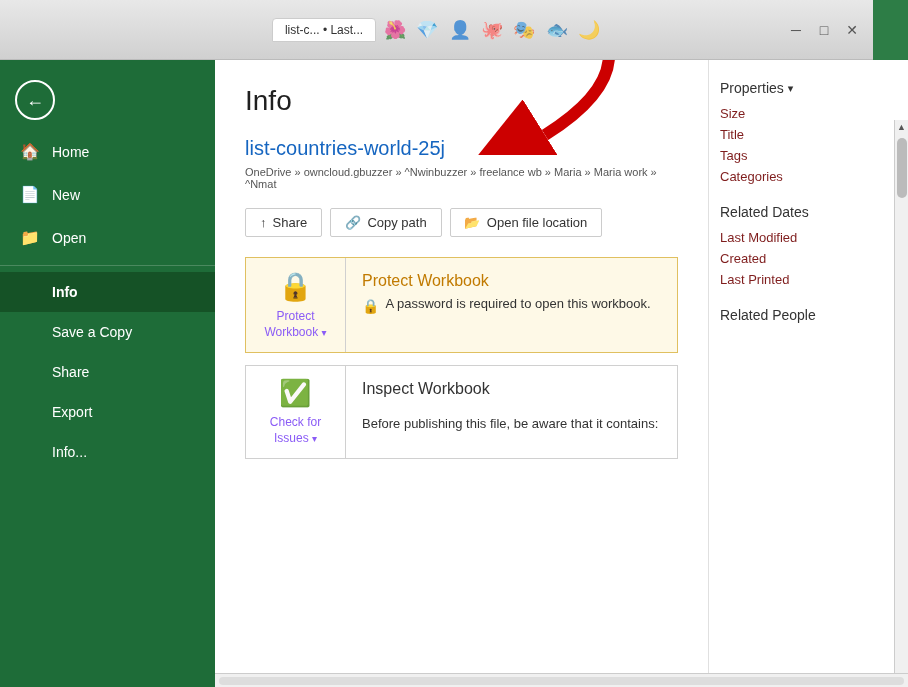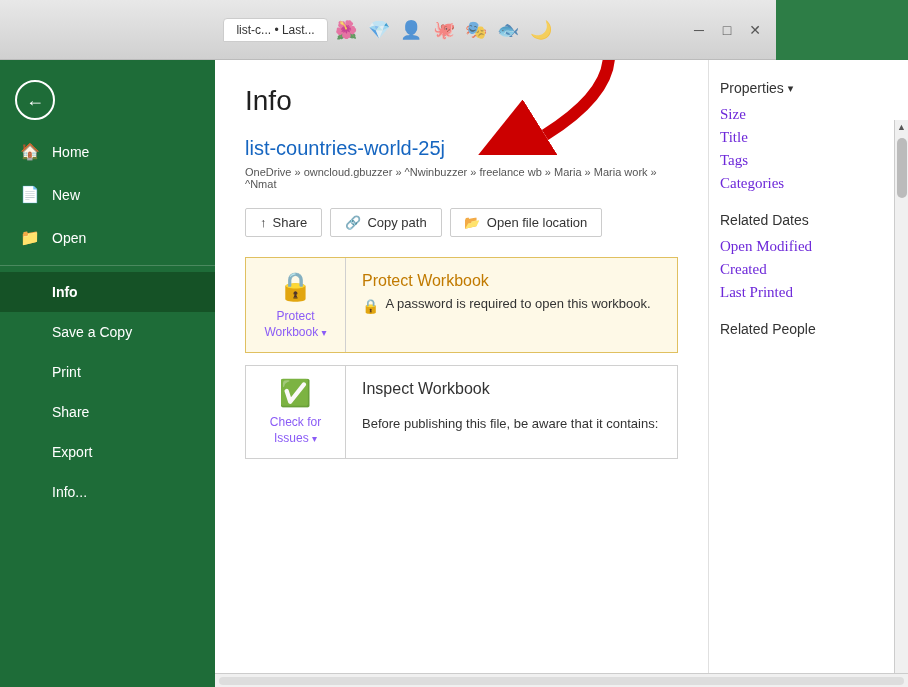--- a/index.html
+++ b/index.html
@@ -7,21 +7,21 @@
       width: 908px;
       height: 687px;
       overflow: hidden;
       font-family: 'Segoe UI', Arial, sans-serif;
       background: #2d7d46;
       position: relative;
     }
 
     
     .title-bar {
-      width: 776px;
+      width: 873px;
       height: 60px;
       background: linear-gradient(to bottom, #e8e8e8, #d0d0d0);
       display: flex;
       align-items: center;
       justify-content: center;
       position: relative;
       border-bottom: 1px solid #bbb;
     }
     .title-bar-center {
       display: flex;
@@ -300,25 +300,24 @@
       margin-bottom: 10px;
       display: flex;
       align-items: center;
       gap: 4px;
     }
     .props-section-title .chevron {
       font-size: 11px;
     }
 
     .props-item {
-      color: #6d28d9;
+      color: #7f1d1d;
       margin-bottom: 6px;
       cursor: pointer;
-      font-size: 15px;
-      font-family: Liberation Serif, serif;
+      font-size: 13px;
     }
 
     .section-gap {
       margin-top: 20px;
     }
 
     
     .main-content::-webkit-scrollbar {
       width: 8px;
     }
@@ -429,24 +428,20 @@
 
     <hr class="sidebar-divider">
 
     <div class="sidebar-item active">
       <span class="icon"></span>
       <span>Info</span>
     </div>
     <div class="sidebar-item">
       <span class="icon"></span>
       <span>Save a Copy</span>
-    </div>
-    <div class="sidebar-item">
-      <span class="icon"></span>
-      <span>Print</span>
     </div>
     <div class="sidebar-item">
       <span class="icon"></span>
       <span>Share</span>
     </div>
     <div class="sidebar-item">
       <span class="icon"></span>
       <span>Export</span>
     </div>
     <div class="sidebar-item">
@@ -530,21 +525,21 @@
           <span class="chevron">▾</span>
         </div>
 
         <div class="props-item">Size</div>
         <div class="props-item">Title</div>
         <div class="props-item">Tags</div>
         <div class="props-item">Categories</div>
 
         <div class="section-gap">
           <div class="props-section-title">Related Dates</div>
-          <div class="props-item">Open Modified</div>
+          <div class="props-item">Last Modified</div>
           <div class="props-item">Created</div>
           <div class="props-item">Last Printed</div>
         </div>
 
         <div class="section-gap">
           <div class="props-section-title">Related People</div>
         </div>
       </div>
     </div>
   </div>

